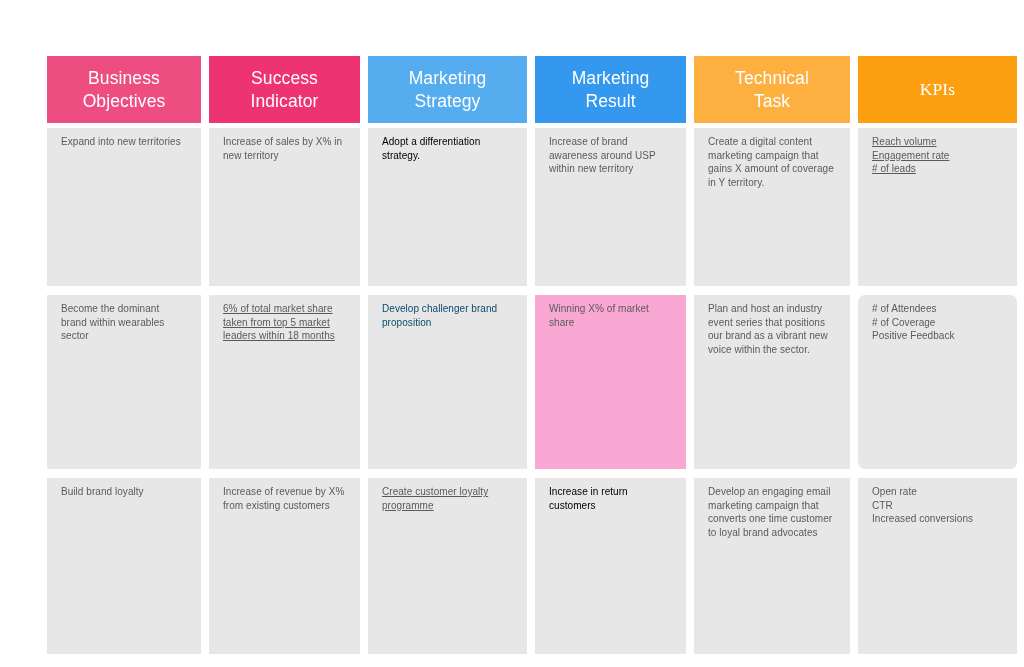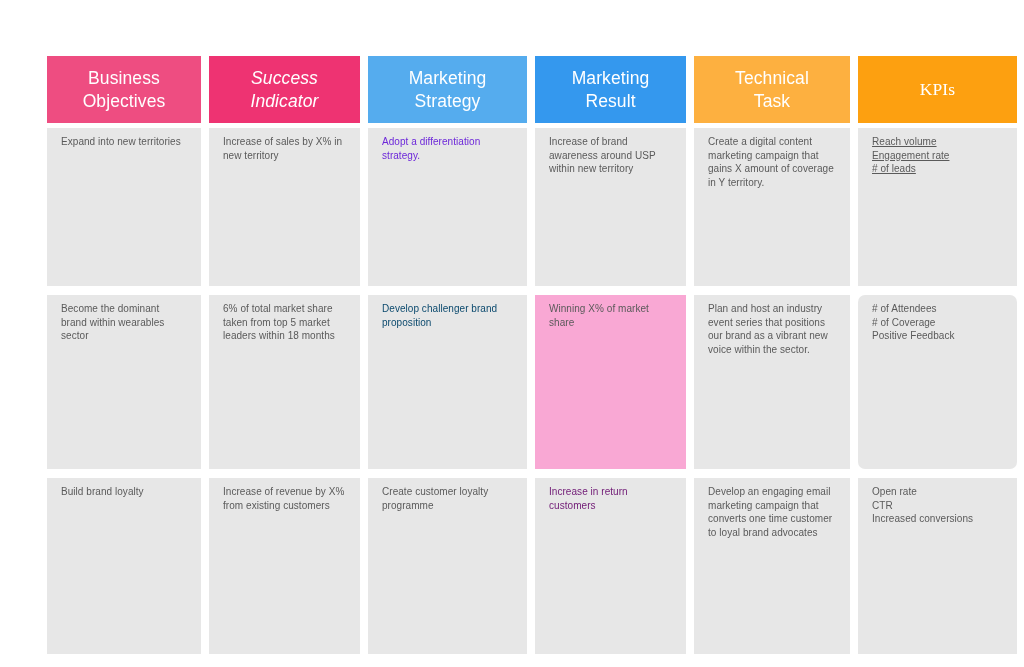--- a/index.html
+++ b/index.html
@@ -39,21 +39,21 @@
     vertical-align: middle;
     text-align: center;
     color: #ffffff;
     font-size: 17.5px;
     font-weight: 400;
     line-height: 1.28;
     letter-spacing: 0.1px;
     border: 0;
   }
   .hdr-c0 { background: #ee4d81; }
-  .hdr-c1 { background: #ee3372; font-style: italic; }
+  .hdr-c1 { background: #ee3372; }
   .hdr-c2 { background: #55acee; }
   .hdr-c3 { background: #3498ee; }
   .hdr-c4 { background: #fdb040; }
   .hdr-c5 { background: #fda010; }
 
   .hdr-title {
     display: block;
     white-space: pre-line;
   }
 
@@ -150,21 +150,21 @@
         <td></td>
       </tr>
 
       <tr class="body-row r0">
         <td style="background: rgb(231, 231, 231); color: rgb(90, 90, 90);">
           <span class="cell-text">Expand into new territories</span>
         </td>
         <td style="background: rgb(231, 231, 231); color: rgb(90, 90, 90);">
           <span class="cell-text">Increase of sales by X% in new territory</span>
         </td>
-        <td style="background: rgb(231, 231, 231); color: #6d28d9;">
+        <td style="background: rgb(231, 231, 231); color: #000000;">
           <span class="cell-text">Adopt a differentiation strategy.</span>
         </td>
         <td style="background: rgb(231, 231, 231); color: rgb(90, 90, 90);">
           <span class="cell-text">Increase of brand awareness around USP within new territory</span>
         </td>
         <td style="background: rgb(231, 231, 231); color: rgb(90, 90, 90);">
           <span class="cell-text">Create a digital content marketing campaign that gains X amount of coverage in Y territory.</span>
         </td>
         <td style="background: rgb(231, 231, 231); color: rgb(90, 90, 90); text-decoration: underline;">
           <span class="cell-text">Reach volume
@@ -179,21 +179,21 @@
         <td></td>
         <td></td>
         <td></td>
         <td></td>
       </tr>
 
       <tr class="body-row r1">
         <td style="background: rgb(231, 231, 231); color: rgb(90, 90, 90);">
           <span class="cell-text">Become the dominant brand within wearables sector</span>
         </td>
-        <td style="background: rgb(231, 231, 231); color: rgb(90, 90, 90);">
+        <td style="background: rgb(231, 231, 231); color: rgb(90, 90, 90); text-decoration: underline;">
           <span class="cell-text">6% of total market share taken from top 5 market leaders within 18 months</span>
         </td>
         <td style="background: rgb(231, 231, 231); color: #0c4a6e;">
           <span class="cell-text">Develop challenger brand proposition</span>
         </td>
         <td style="background: #f9a8d4; color: rgb(90, 90, 90); margin-left: 24px;">
           <span class="cell-text">Winning X% of market share</span>
         </td>
         <td style="background: rgb(231, 231, 231); color: rgb(90, 90, 90);">
           <span class="cell-text">Plan and host an industry event series that positions our brand as a vibrant new voice within the sector.</span>
@@ -214,24 +214,24 @@
         <td></td>
       </tr>
 
       <tr class="body-row r2">
         <td style="background: rgb(231, 231, 231); color: rgb(90, 90, 90);">
           <span class="cell-text">Build brand loyalty</span>
         </td>
         <td style="background: rgb(231, 231, 231); color: rgb(90, 90, 90);">
           <span class="cell-text">Increase of revenue by X% from existing customers</span>
         </td>
-        <td style="background: rgb(231, 231, 231); color: rgb(90, 90, 90);">
+        <td style="background: rgb(231, 231, 231); color: rgb(90, 90, 90); text-decoration: underline;">
           <span class="cell-text">Create customer loyalty programme</span>
         </td>
-        <td style="background: rgb(231, 231, 231); color: #701a75;">
+        <td style="background: rgb(231, 231, 231); color: #000000;">
           <span class="cell-text">Increase in return customers</span>
         </td>
         <td style="background: rgb(231, 231, 231); color: rgb(90, 90, 90);">
           <span class="cell-text">Develop an engaging email marketing campaign that converts one time customer to loyal brand advocates</span>
         </td>
         <td style="background: rgb(231, 231, 231); color: rgb(90, 90, 90);">
           <span class="cell-text">Open rate
 CTR
 Increased conversions</span>
         </td>

